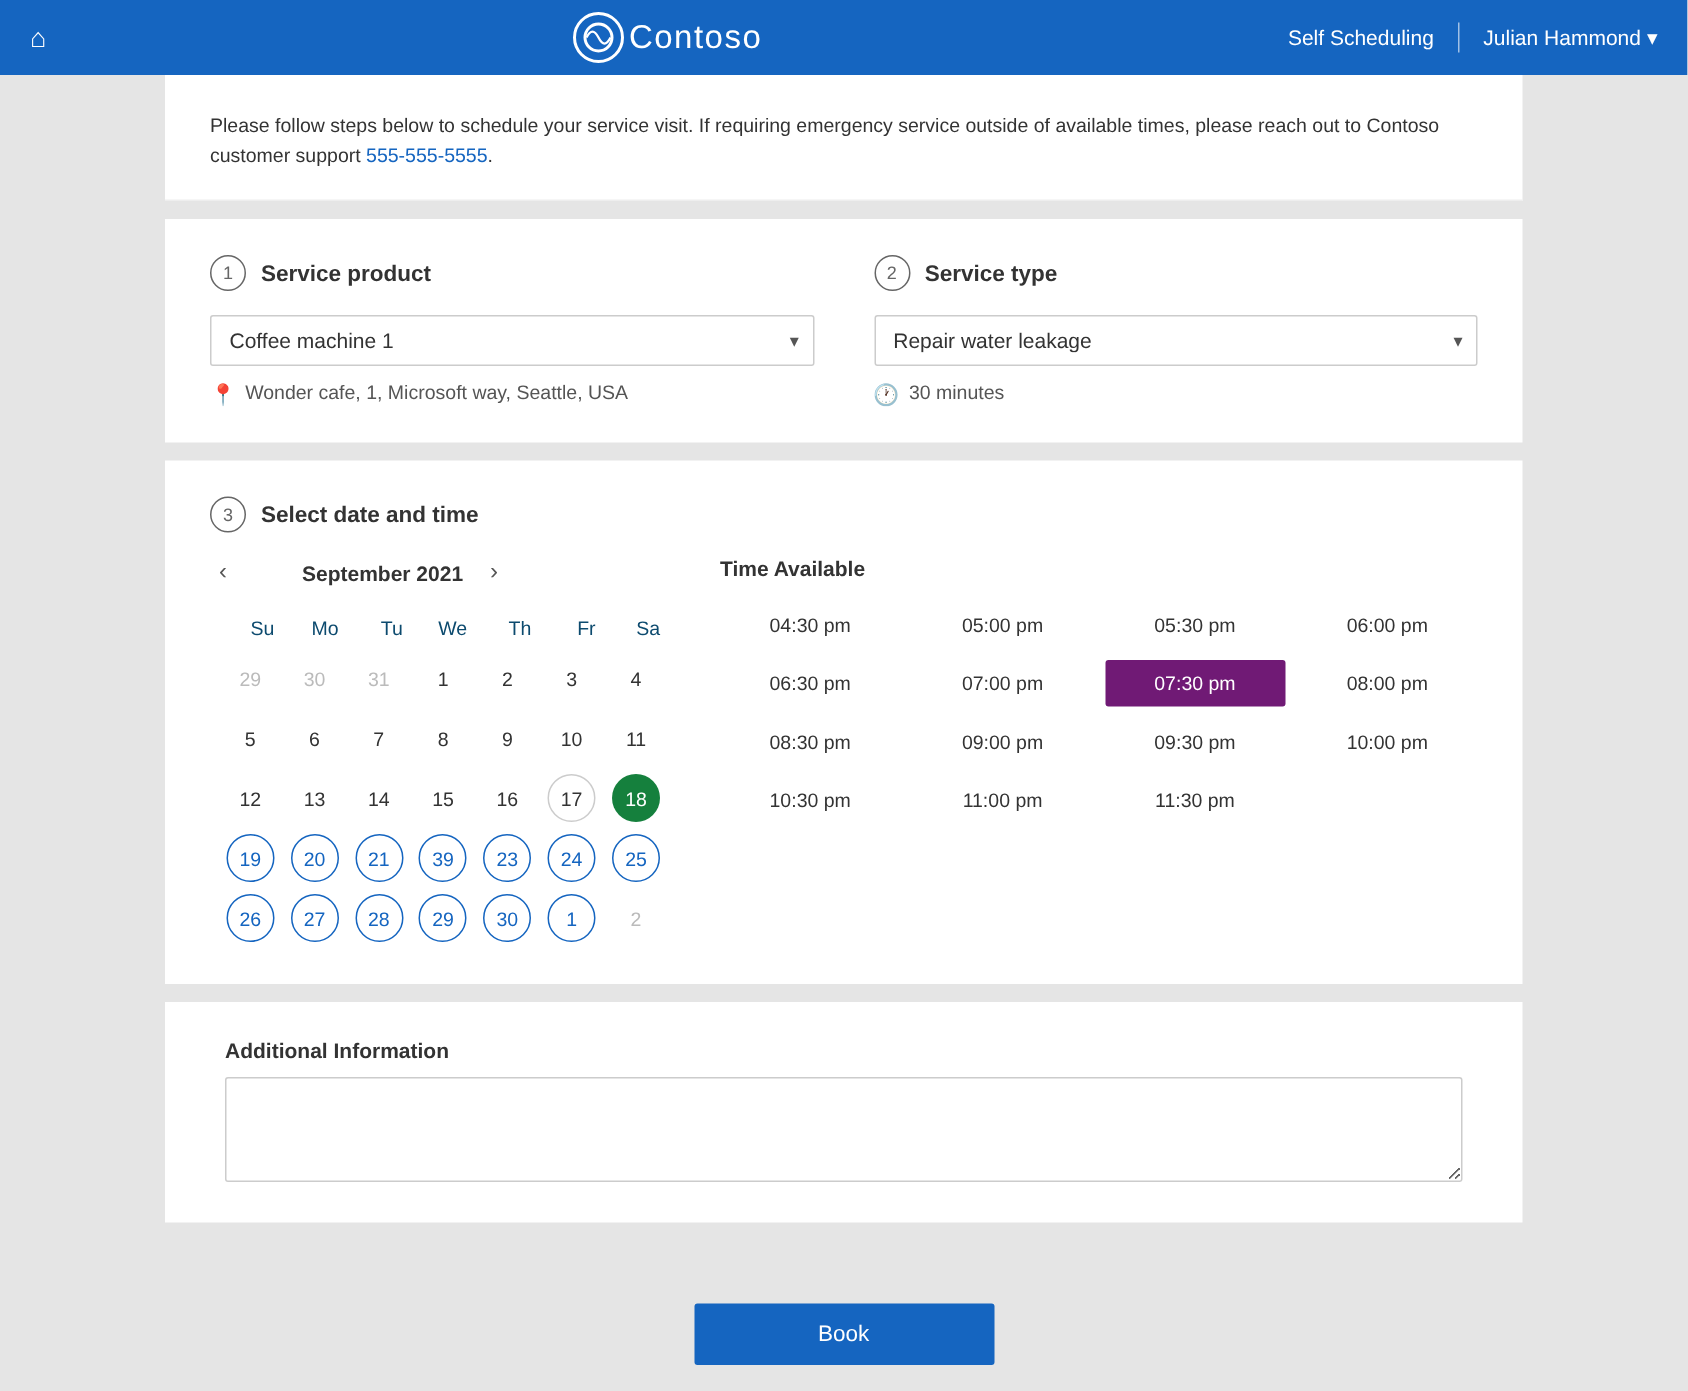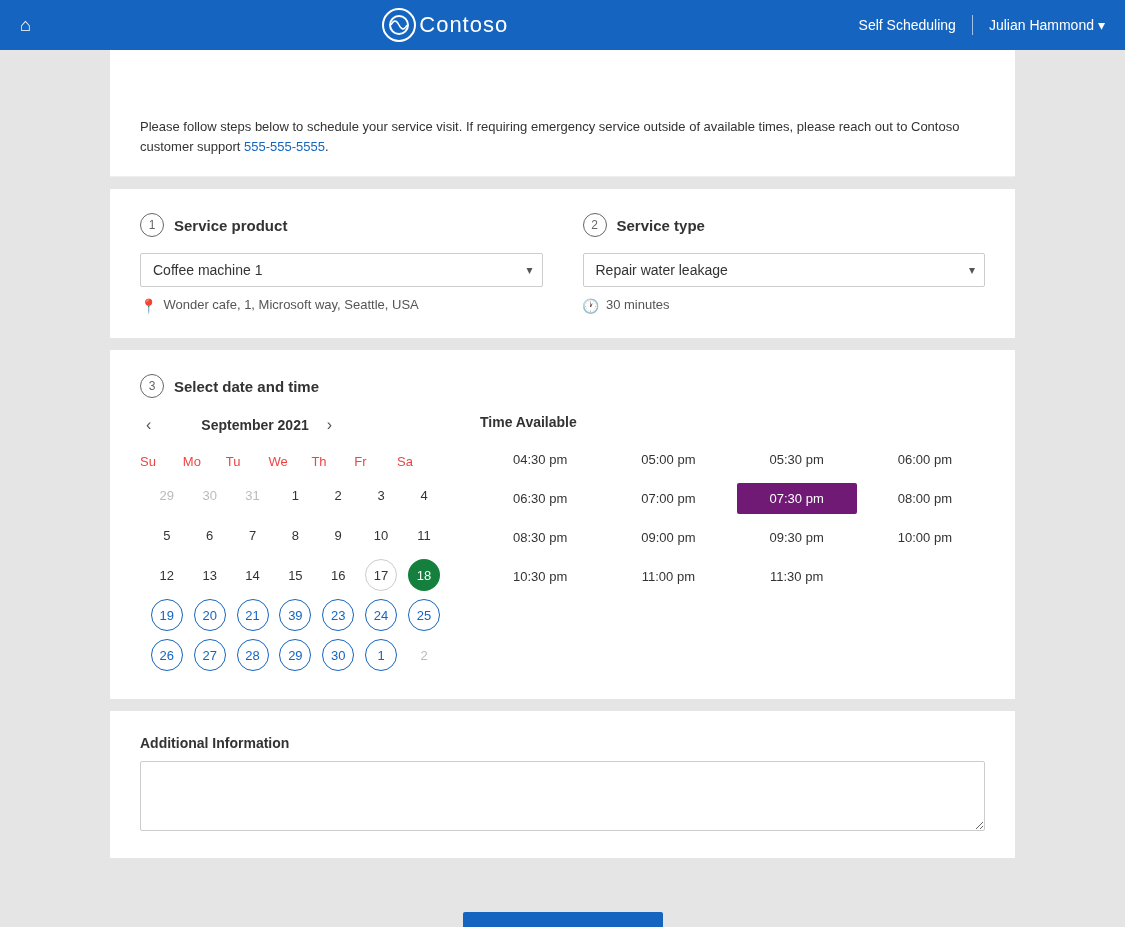--- a/index.html
+++ b/index.html
@@ -16,21 +16,21 @@
       position: sticky;
       top: 0;
       z-index: 100;
     }
     .header-home { color: white; font-size: 18px; cursor: pointer; }
     .header-right { display: flex; align-items: center; gap: 16px; color: white; font-size: 14px; }
     .header-user { display: flex; align-items: center; gap: 4px; cursor: pointer; }
 
     
     .intro-section { background: white; margin: 0; padding: 24px 30px 20px; }
-    .intro-text { font-size: 13px; color: #333; line-height: 1.5; margin-top: 43px; }
+    .intro-text { font-size: 13px; color: #333; line-height: 1.5; }
     .intro-link { color: #1565c0; text-decoration: none; }
 
     
     .section-panel { background: white; margin-top: 12px; padding: 24px 30px; }
 
     
     .step-header { display: flex; align-items: center; gap: 10px; margin-bottom: 16px; }
     .step-circle {
       width: 24px; height: 24px; border-radius: 50%;
       border: 1.5px solid #666;
@@ -64,21 +64,21 @@
     .calendar-col { flex: 0 0 300px; }
     .time-col { flex: 1; }
 
     
     .cal-nav { display: flex; align-items: center; gap: 12px; margin-bottom: 12px; }
     .cal-nav-btn { background: none; border: none; cursor: pointer; color: #555; font-size: 16px; padding: 2px 6px; }
     .cal-month { font-size: 14px; font-weight: 600; color: #333; margin-left: 32px; }
 
     
     .cal-grid { width: 100%; border-collapse: collapse; }
-    .cal-grid th { text-align: left; font-size: 13px; color: #ef4444; font-weight: 500; padding: 6px 0; width: 40px; }
+    .cal-grid th { text-align: right; font-size: 13px; color: #0c4a6e; font-weight: 500; padding: 6px 0; width: 40px; }
     .cal-grid td { text-align: right; padding: 4px 0; }
     .cal-day {
       width: 32px; height: 32px; display: inline-flex; align-items: center; justify-content: center;
       border-radius: 50%; font-size: 13px; cursor: pointer; color: #333;
     }
     .cal-day.other-month { color: #bbb; }
     .cal-day.today-circle {
       border: 1.5px solid #ccc; border-radius: 50%;
     }
     .cal-day.selected {
@@ -93,21 +93,21 @@
     .time-grid { display: grid; grid-template-columns: repeat(4, 1fr); gap: 8px; }
     .time-slot {
       padding: 8px 6px; text-align: center; font-size: 13px; color: #333;
       cursor: pointer; border-radius: 2px;
     }
     .time-slot.selected {
       background: #701a75; color: white; border-radius: 2px;
     }
 
     
-    .additional-section { background: white; margin-top: 12px; padding: 24px 30px; }
+    .additional-section { background: white; margin-top: 12px; padding: 24px 40px; }
     .additional-label { font-size: 14px; font-weight: 600; margin-bottom: 10px; color: #333; }
     .additional-textarea {
       width: 100%; min-height: 60px; border: 1px solid #ccc; border-radius: 2px;
       padding: 10px 12px; font-size: 14px; font-family: inherit; resize: vertical; outline: none;
     }
 
     
     .book-section { text-align: center; padding: 24px; margin-top: 30px; }
     .book-btn {
       background: #1565c0; color: white; border: none; border-radius: 2px;

